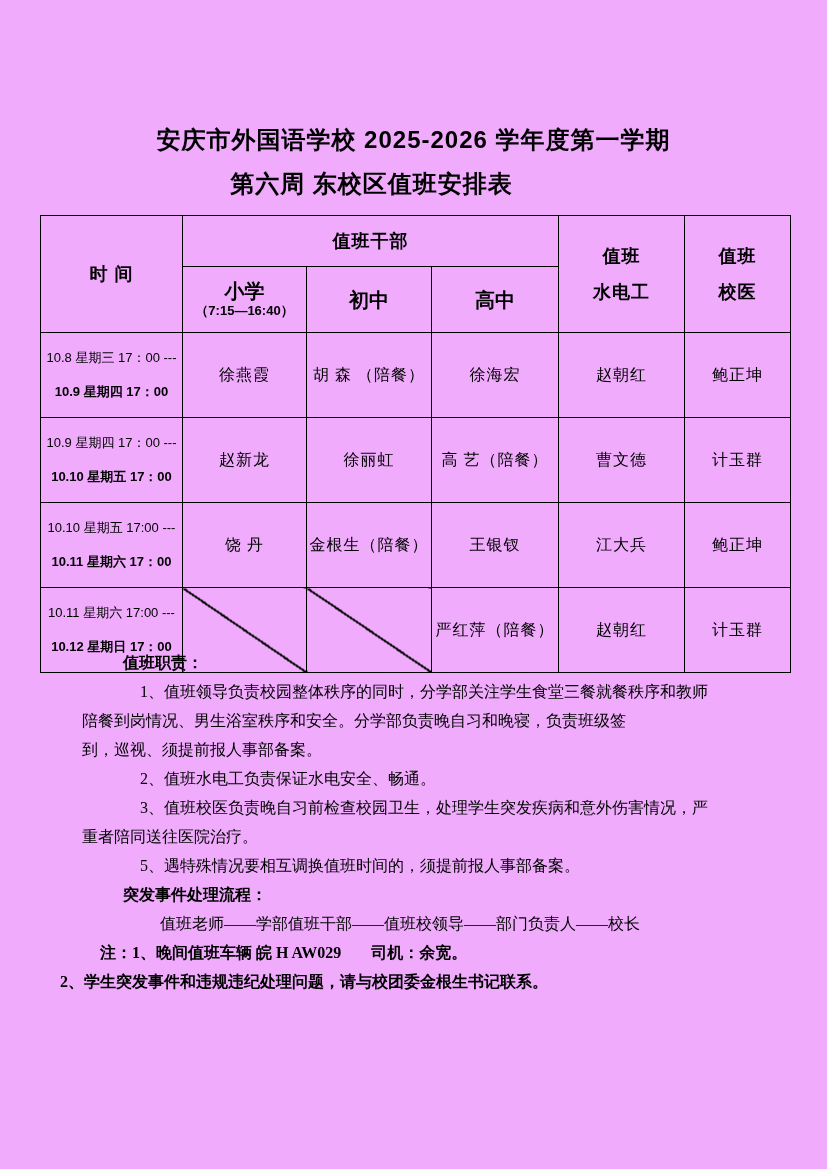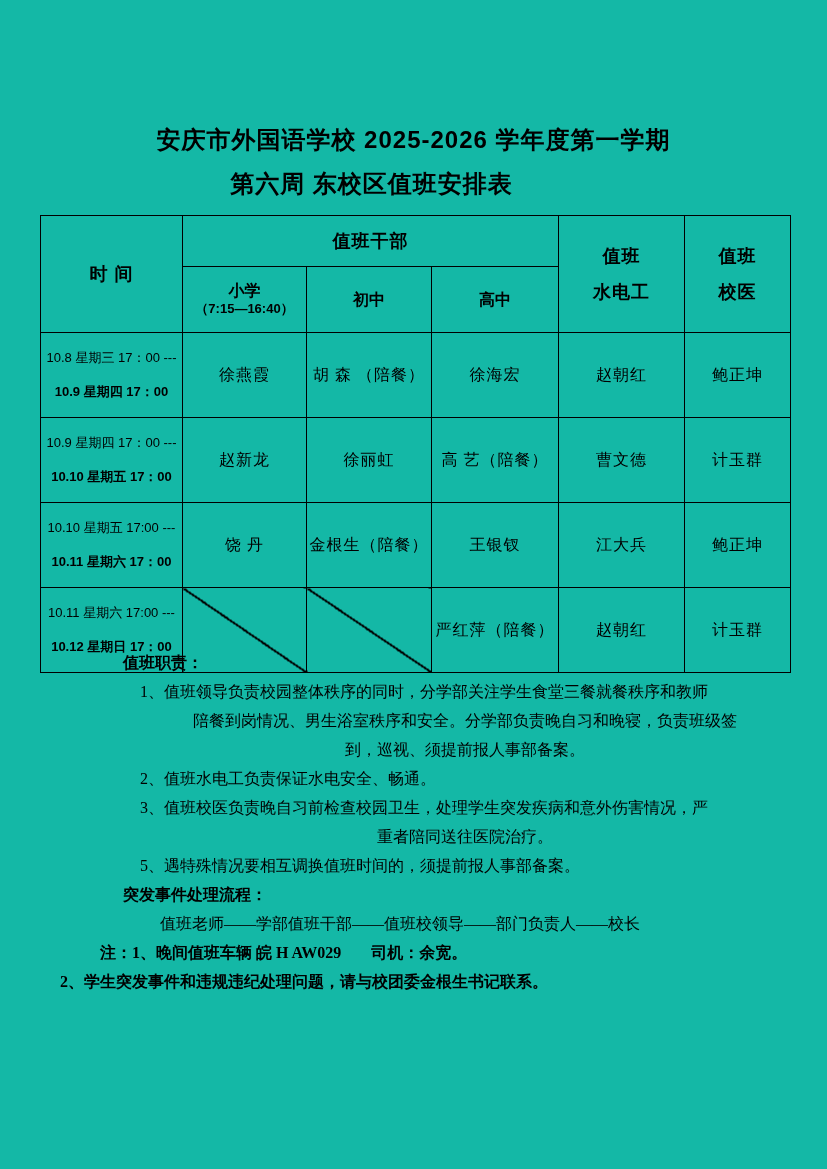--- a/index.html
+++ b/index.html
@@ -4,21 +4,21 @@
 <style>
   html, body {
     margin: 0;
     padding: 0;
     background: #ffffff;
   }
   #page {
     position: relative;
     width: 827px;
     height: 1169px;
-    background: #14b8a6;
+    background: #f0abfc;
     color: #000000;
     font-family: "Liberation Sans", sans-serif;
     overflow: hidden;
   }
   .doc-title {
     position: absolute;
     top: 124px;
     left: 0;
     width: 827px;
     text-align: center;
@@ -61,21 +61,21 @@
     font-size: 18px;
     letter-spacing: 1px;
   }
   .th-two-line div {
     line-height: 1.25;
   }
   .th-two-line div + div {
     margin-top: 14px;
   }
   .th-sub-main {
-    font-size: 16px;
+    font-size: 20px;
     font-weight: bold;
     line-height: 1.2;
   }
   .th-sub-note {
     font-size: 13px;
     font-weight: bold;
     line-height: 1.3;
     letter-spacing: 0;
   }
   td.time-cell {
@@ -104,21 +104,21 @@
     top: 648px;
     left: 0;
     width: 827px;
     font-family: "Liberation Serif", serif;
     font-size: 16px;
     line-height: 29px;
     white-space: nowrap;
   }
   .n-head  { margin-left: 123px; font-weight: bold; }
   .n-item  { margin-left: 140px; }
-  .n-cont  { margin-left: 103px; text-align: center; }
+  .n-cont  { margin-left: 82px; }
   .n-flow  { margin-left: 160px; }
   .n-note1 { margin-left: 100px; font-weight: bold; }
   .n-note2 { margin-left: 60px; font-weight: bold; }
   .gap-span { display: inline-block; margin-left: 30px; }
 </style>
 </head>
 <body>
 
 <div id="page">
 

